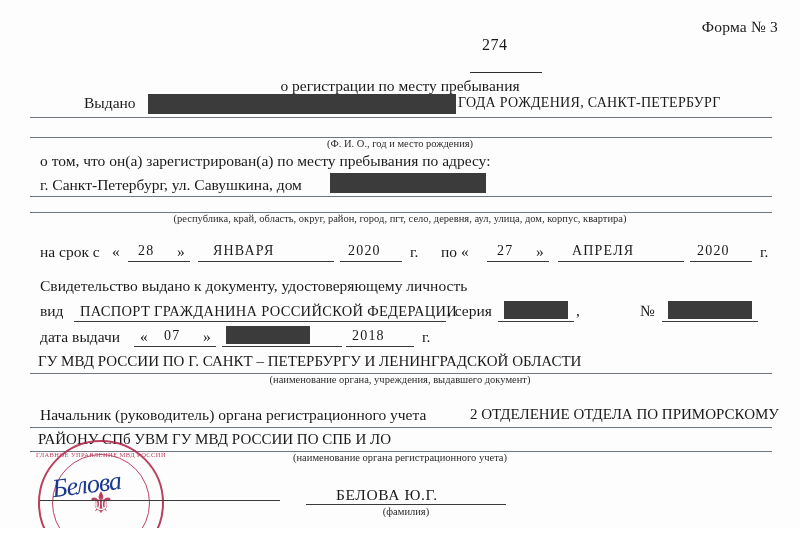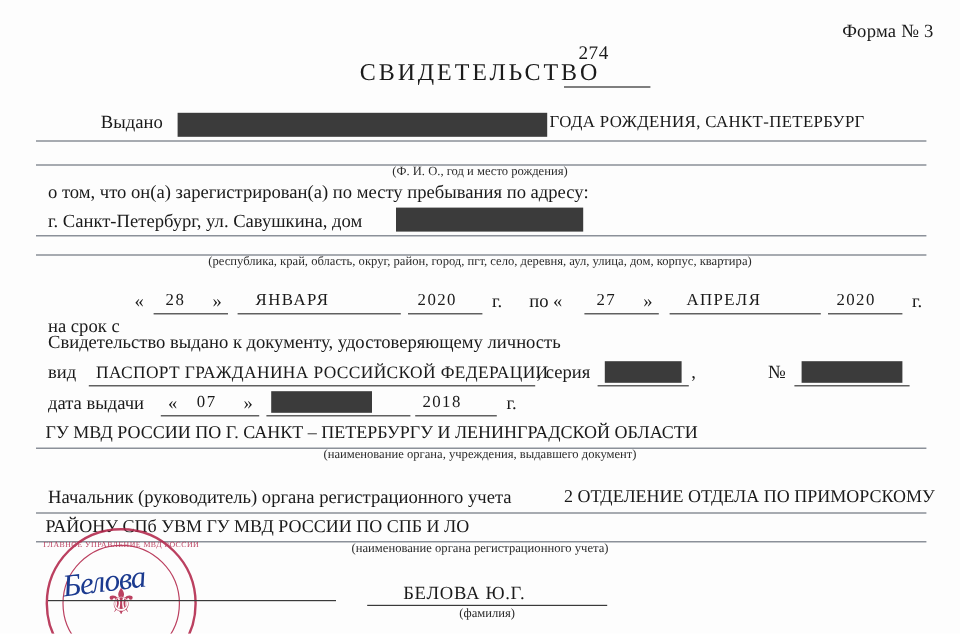--- a/index.html
+++ b/index.html
@@ -164,39 +164,39 @@
     background: #ffffff;
   }
 </style>
 </head>
 <body>
 
 <div class="page">
 
   <div class="form-no">Форма № 3</div>
 
-  <div class="title">СВИДЕТЕЛЬСТВО</div>
   <div class="title-num">274</div>
   <div class="title-num-underline"></div>
+  <div class="subtitle">о регистрации по месту пребывания</div>
 
   <div class="row-label" style="top:94px; left:84px;">Выдано</div>
   <div class="redact" style="top:94px; left:148px; width:308px; height:20px;"></div>
   <div class="field-bold" style="top:95px; left:458px;">ГОДА РОЖДЕНИЯ, САНКТ-ПЕТЕРБУРГ</div>
   <div class="line" style="top:117px; left:30px; width:742px;"></div>
   <div class="line" style="top:137px; left:30px; width:742px;"></div>
   <div class="caption" style="top:138px;">(Ф. И. О., год и место рождения)</div>
 
   <div class="row-label" style="top:152px; left:40px;">о том, что он(а) зарегистрирован(а) по месту пребывания по адресу:</div>
   <div class="field-text" style="top:176px; left:40px;">г. Санкт-Петербург, ул. Савушкина, дом</div>
   <div class="redact" style="top:173px; left:330px; width:156px; height:20px;"></div>
   <div class="line" style="top:196px; left:30px; width:742px;"></div>
   <div class="line" style="top:212px; left:30px; width:742px;"></div>
   <div class="caption" style="top:213px;">(республика, край, область, округ, район, город, пгт, село, деревня, аул, улица, дом, корпус, квартира)</div>
 
-  <div class="row-label" style="top:243px; left:40px;margin-top:21px;">на срок с</div>
+  <div class="row-label" style="top:243px; left:40px;">на срок с</div>
   <div class="row-label" style="top:243px; left:112px;">«</div>
   <div class="field-bold spaced" style="top:243px; left:138px;">28</div>
   <div class="row-label" style="top:243px; left:177px;">»</div>
   <div class="line-dark" style="top:261px; left:128px; width:62px;"></div>
   <div class="field-bold spaced" style="top:243px; left:213px;">ЯНВАРЯ</div>
   <div class="line-dark" style="top:261px; left:198px; width:136px;"></div>
   <div class="field-bold spaced" style="top:243px; left:348px;">2020</div>
   <div class="line-dark" style="top:261px; left:340px; width:62px;"></div>
   <div class="row-label" style="top:243px; left:410px;">г.</div>
   <div class="row-label" style="top:243px; left:441px;">по «</div>

